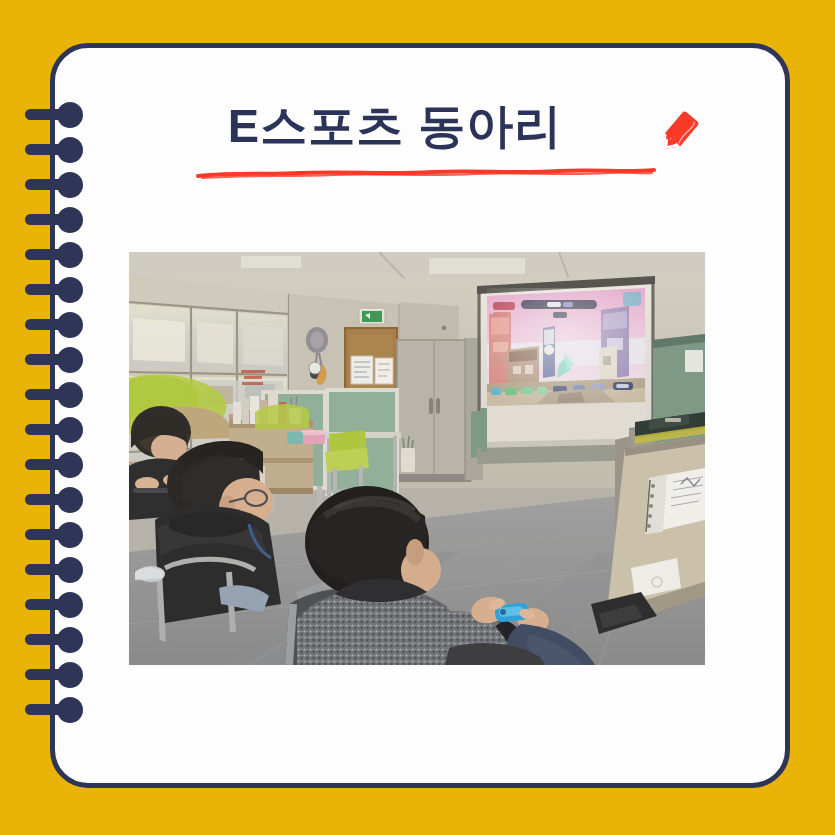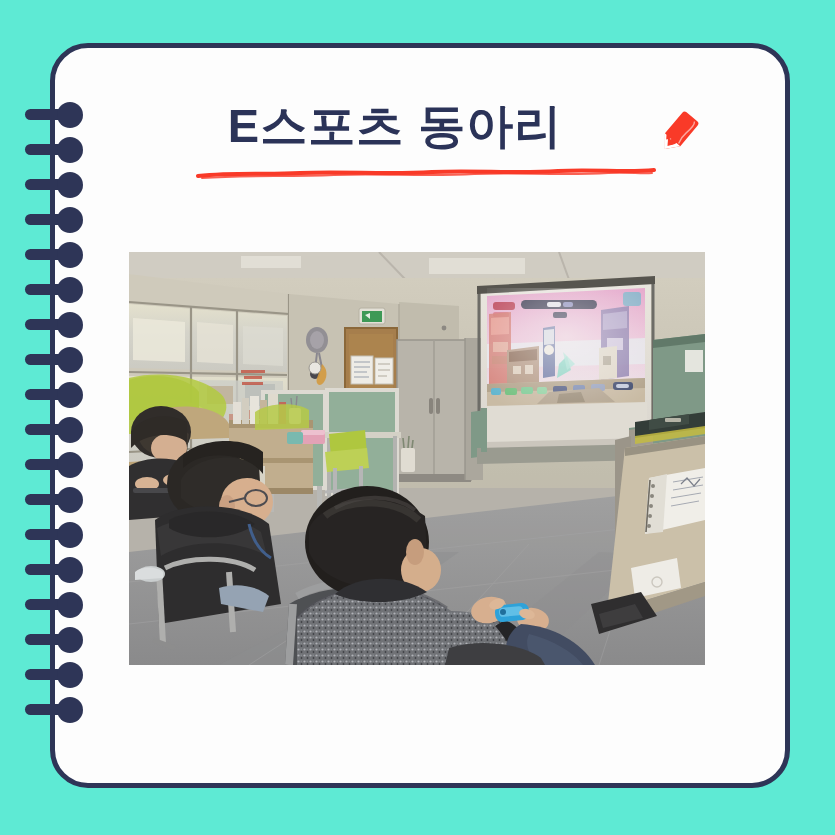--- a/index.html
+++ b/index.html
@@ -10,21 +10,21 @@
     width: 835px;
     height: 835px;
     overflow: hidden;
     font-family: "Liberation Sans", sans-serif;
   }
 
   #stage {
     position: relative;
     width: 835px;
     height: 835px;
-    background: #5eead4;
+    background: #eab308;
     overflow: hidden;
   }
 
   
   #card {
     position: absolute;
     left: 50px;
     top: 43px;
     width: 740px;
     height: 745px;

